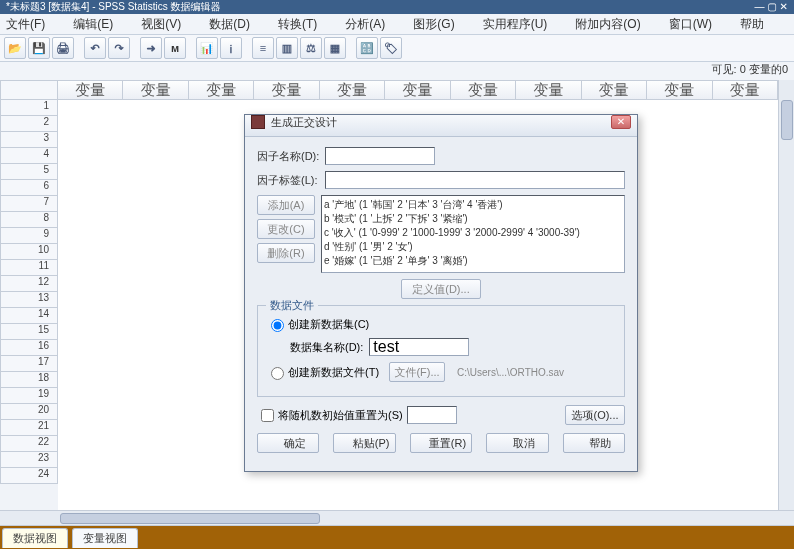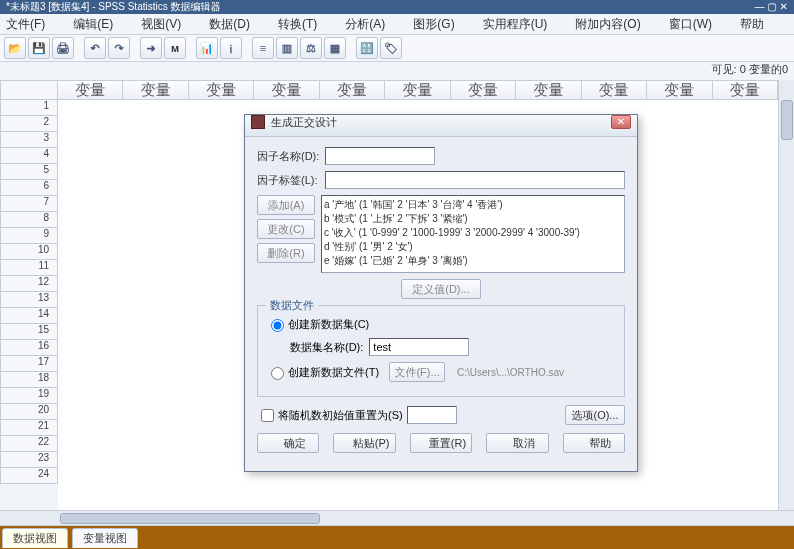--- a/index.html
+++ b/index.html
@@ -241,21 +241,21 @@
   .radio-row { display: flex; align-items: center; margin-bottom: 6px; }
   .radio-row input[type=radio] { margin-right: 4px; }
   .nested { margin-left: 24px; display: flex; align-items: center; margin-bottom: 6px; }
   .nested .lbl2 { margin-right: 6px; }
   .nested .txt2 {
     width: 100px;
     border: 1px inset #9aa7bb;
     background: #fff;
     height: 18px;
     padding: 0 3px;
-    font-size: 11px;
+    font-size: 16px;
   }
   .pathlabel { margin-left: 12px; color: #888; font-size: 10px; }
   .check-row { display: flex; align-items: center; margin-top: 8px; }
   .check-row input { margin-right: 4px; }
   .selectbtn { margin-left: auto; }
   .bottom-btns {
     display: flex;
     justify-content: center;
     gap: 14px;
     padding: 8px 0 10px;

